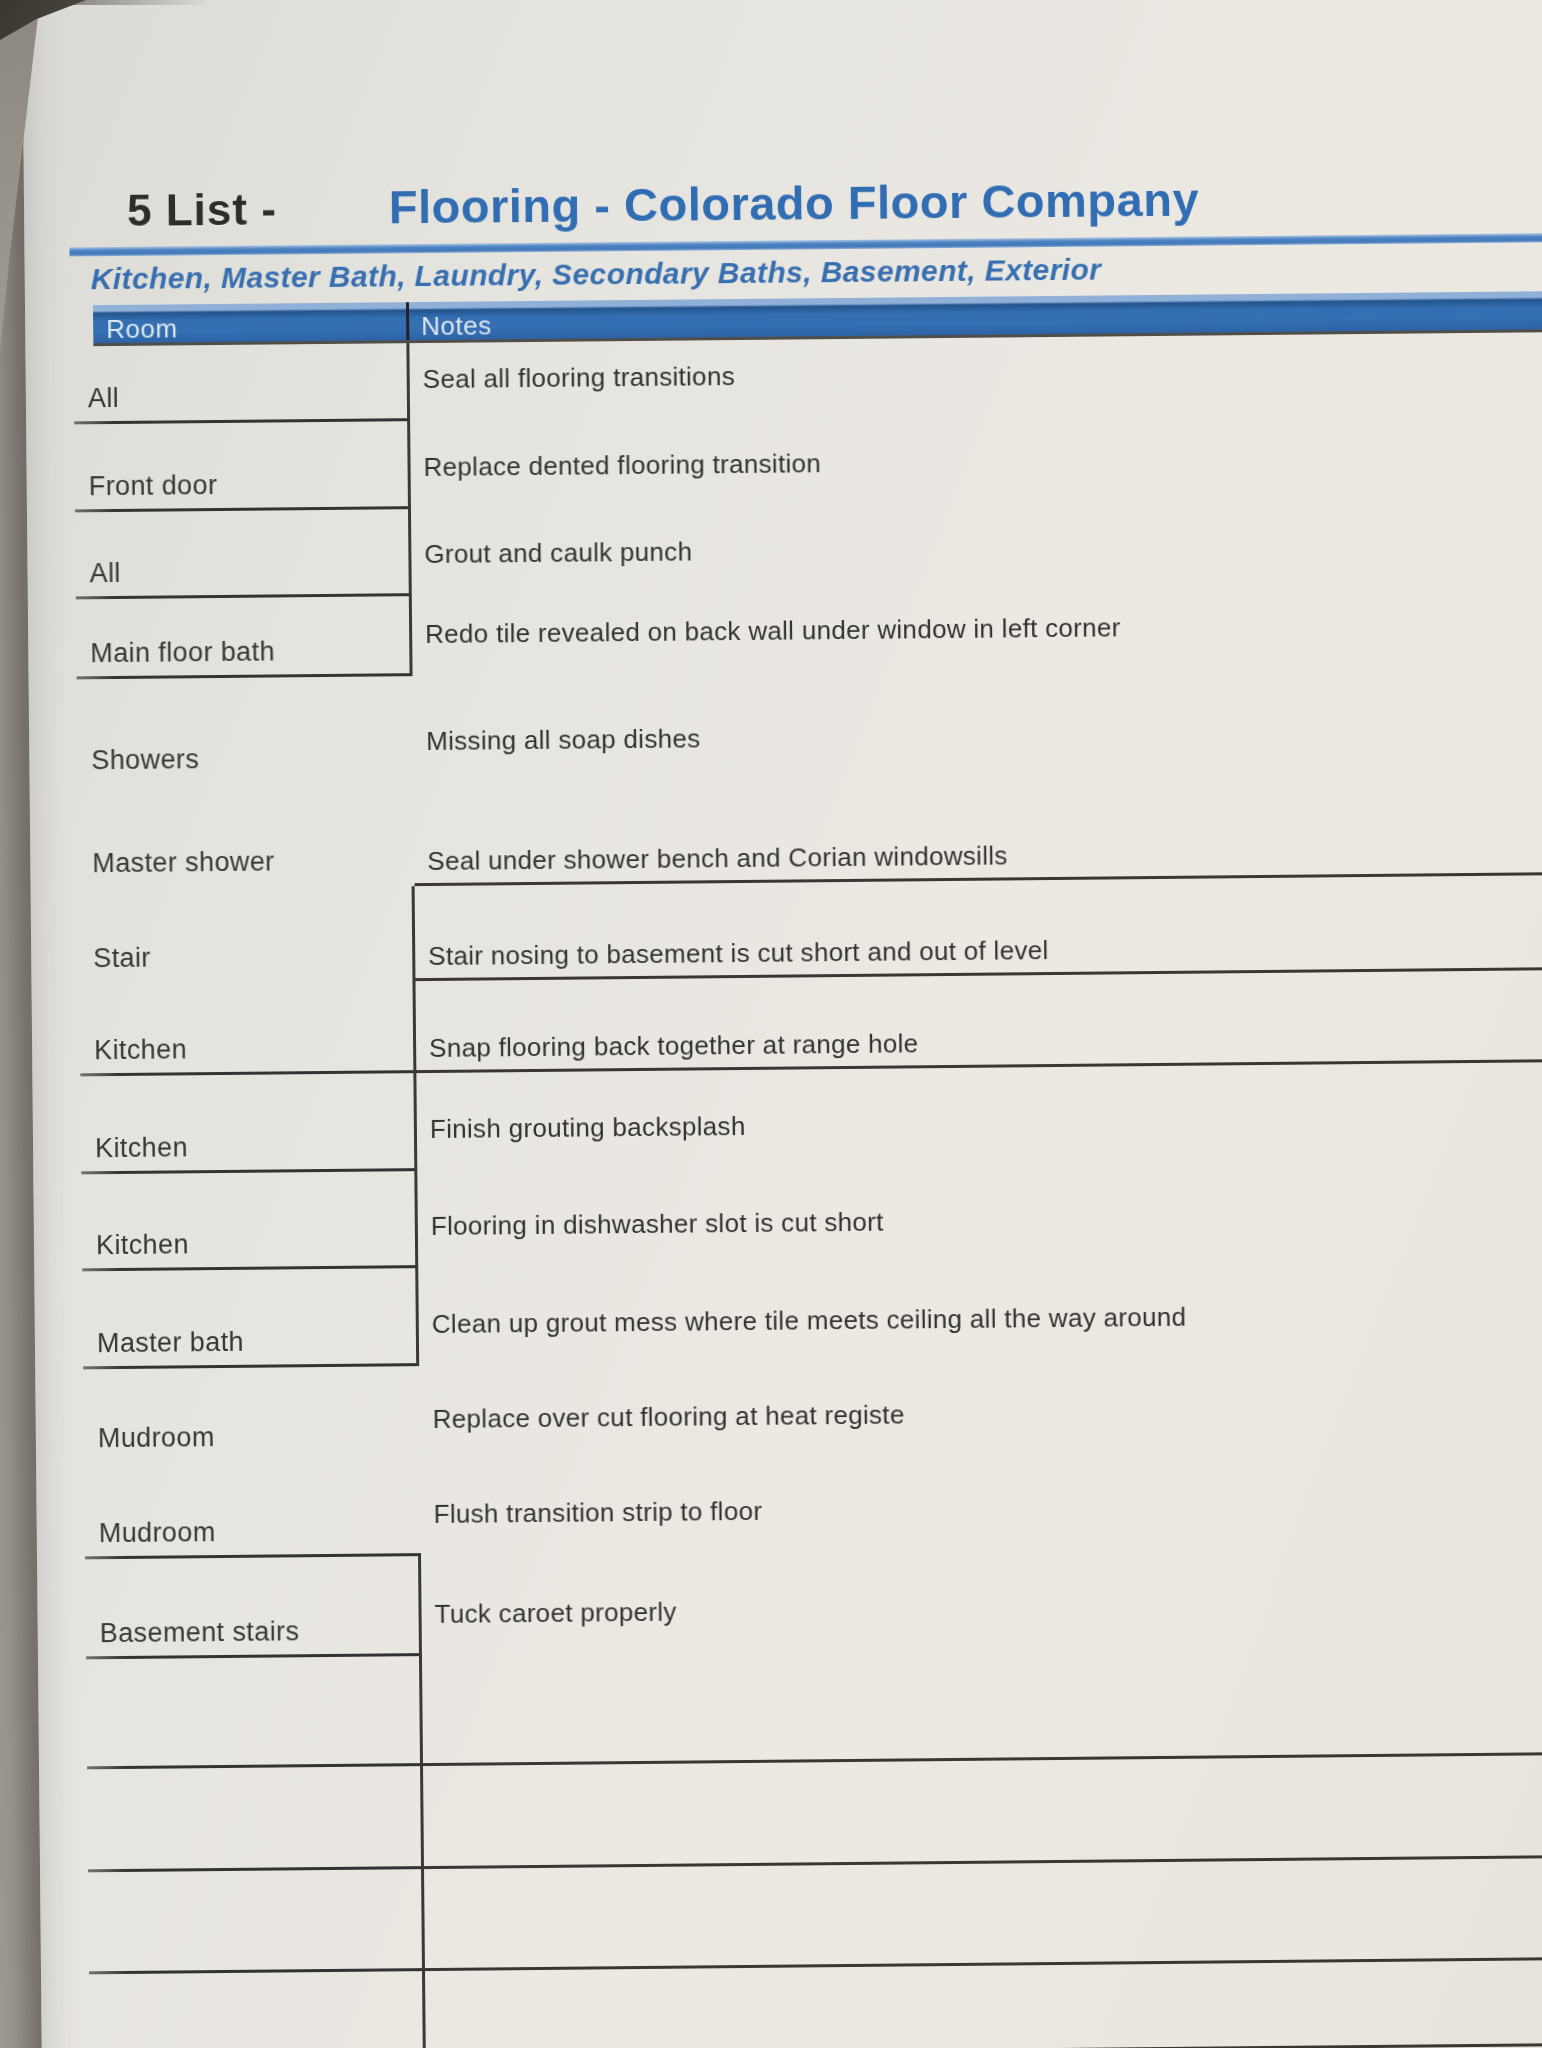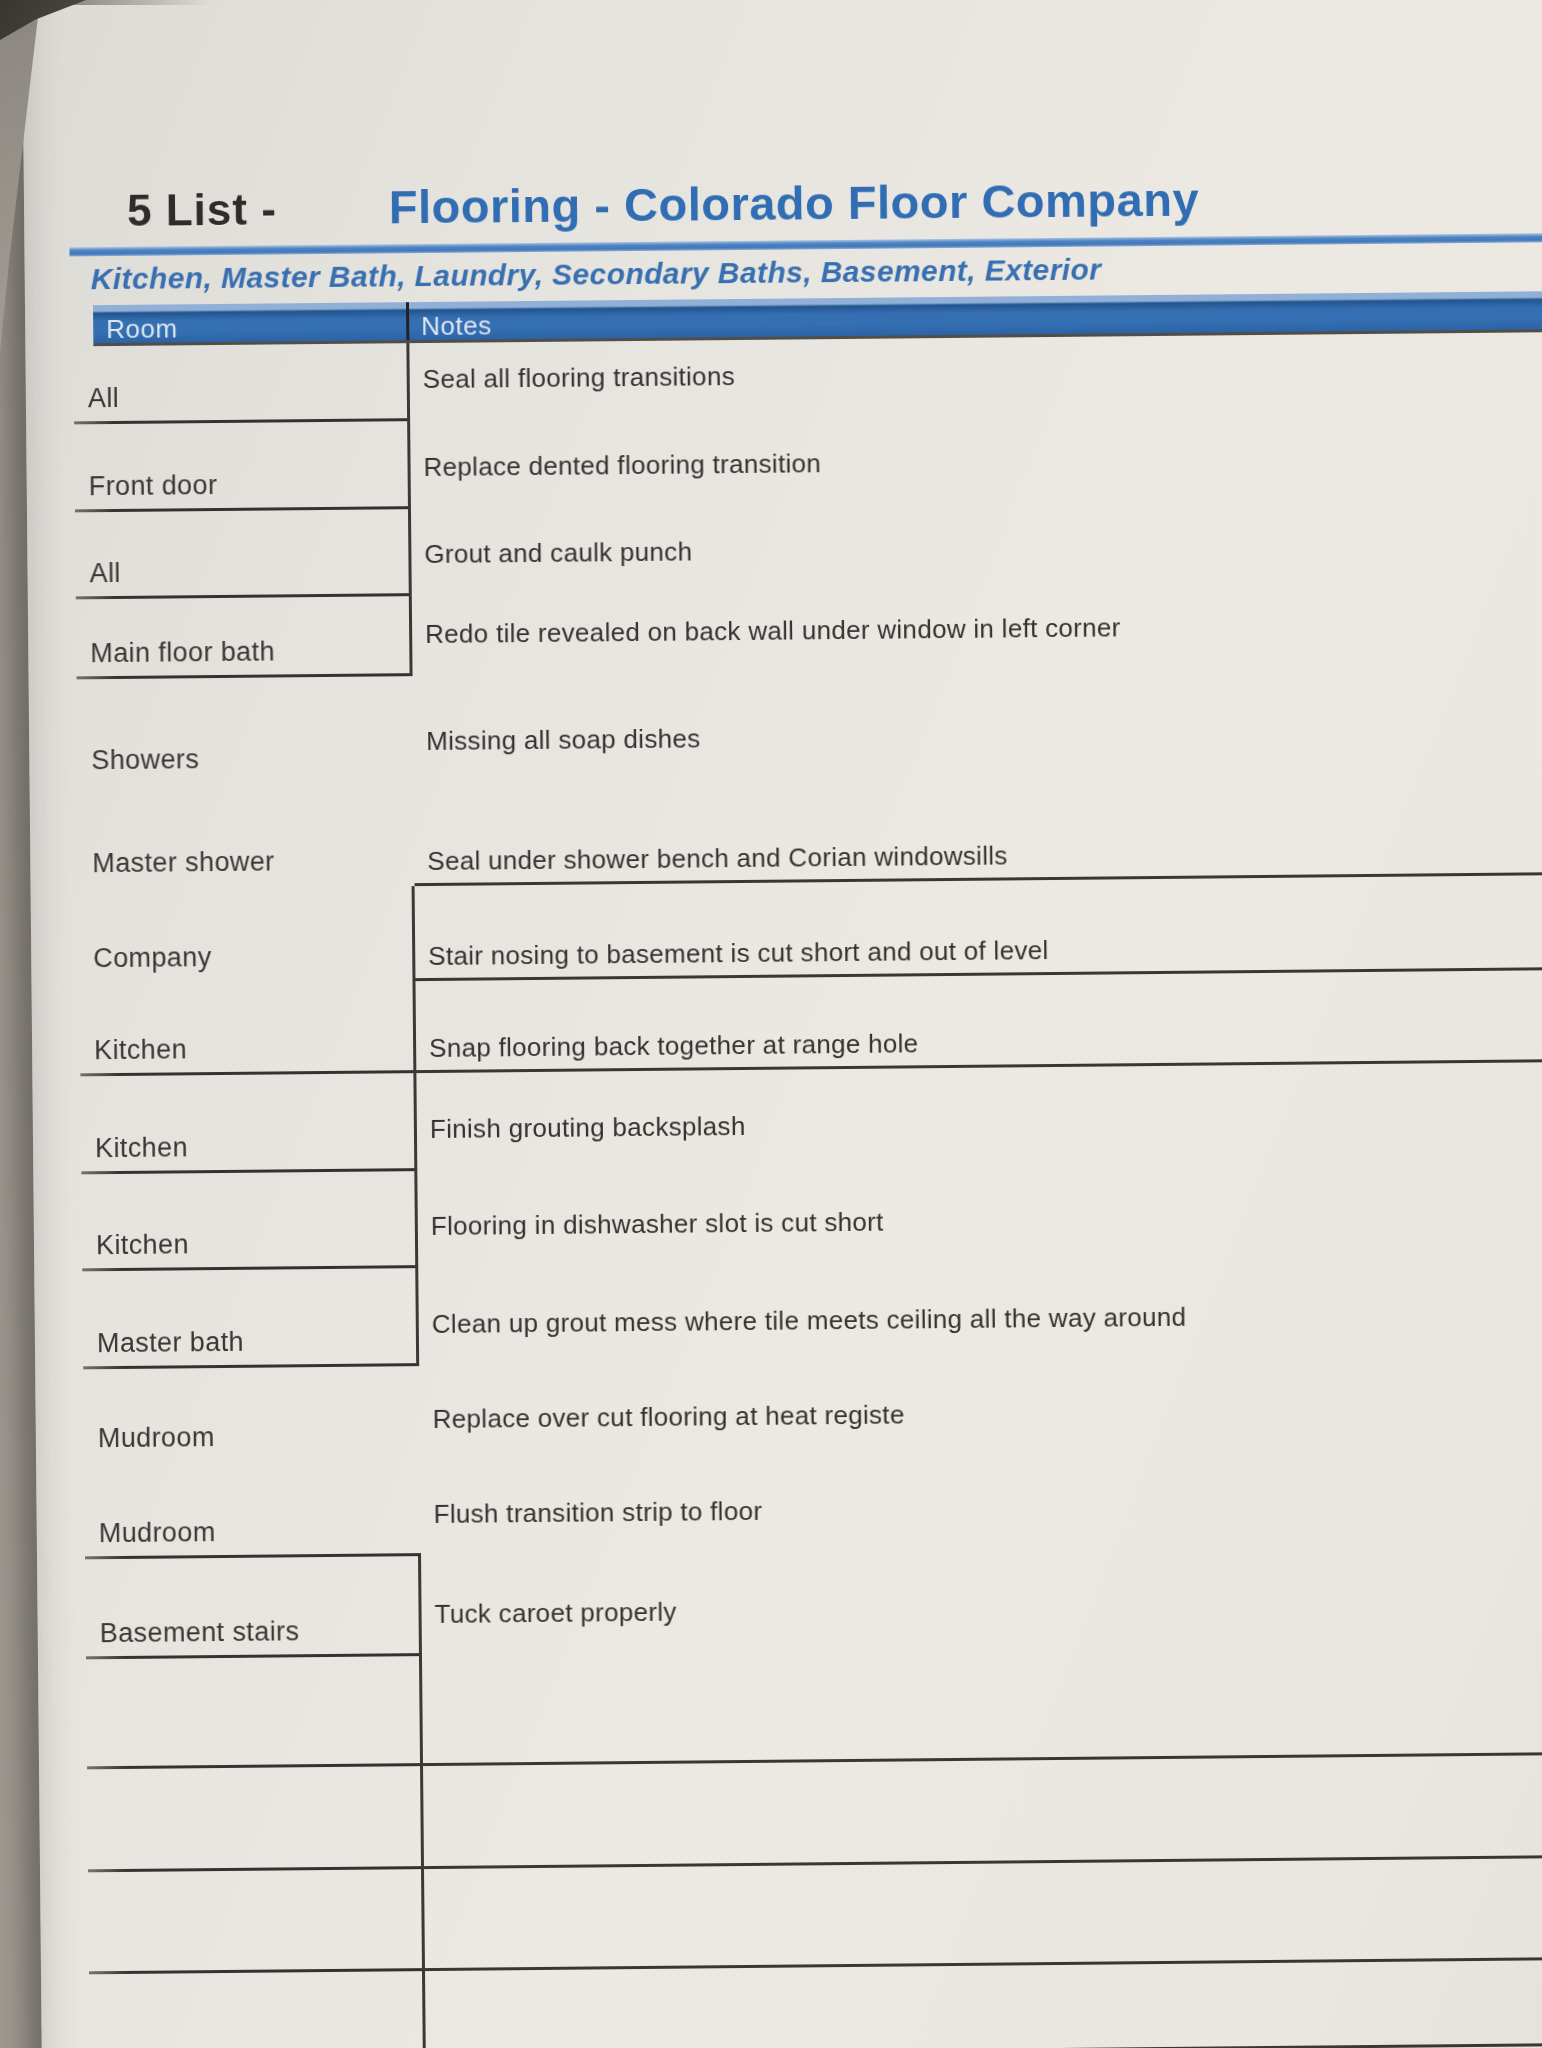--- a/index.html
+++ b/index.html
@@ -119,21 +119,21 @@
           <div class="row nb low" style="height: 103px;">
             <div class="cell room-cell">
               <span class="room-label">Master shower</span>
             </div>
             <div class="cell notes-cell">
               <span class="note-text">Seal under shower bench and Corian windowsills</span>
             </div>
           </div>
           <div class="row nb dv low" style="height: 95px;">
             <div class="cell room-cell">
-              <span class="room-label">Company</span>
+              <span class="room-label">Stair</span>
             </div>
             <div class="cell notes-cell">
               <span class="note-text">Stair nosing to basement is cut short and out of level</span>
             </div>
           </div>
           <div class="row rb nb dv low" style="height: 92px;">
             <div class="cell room-cell">
               <span class="room-label">Kitchen</span>
             </div>
             <div class="cell notes-cell">

